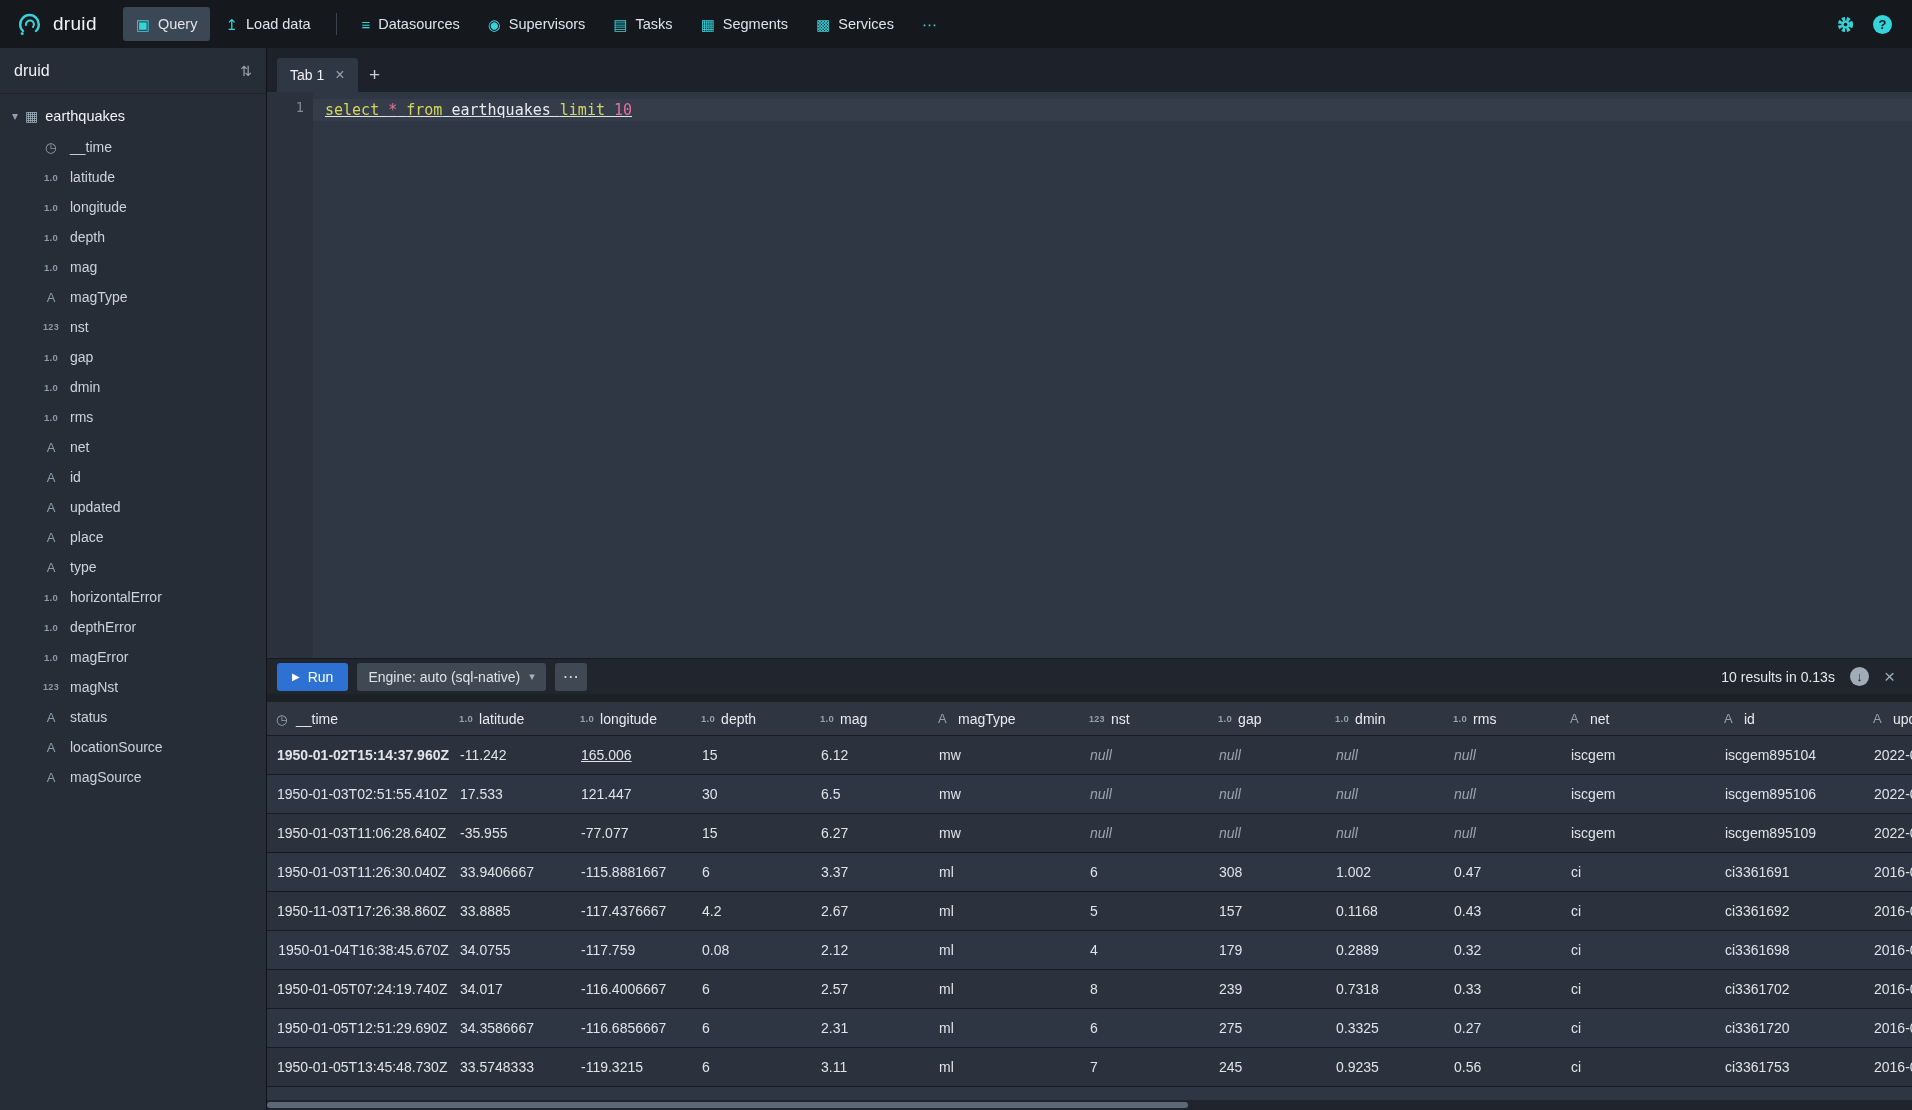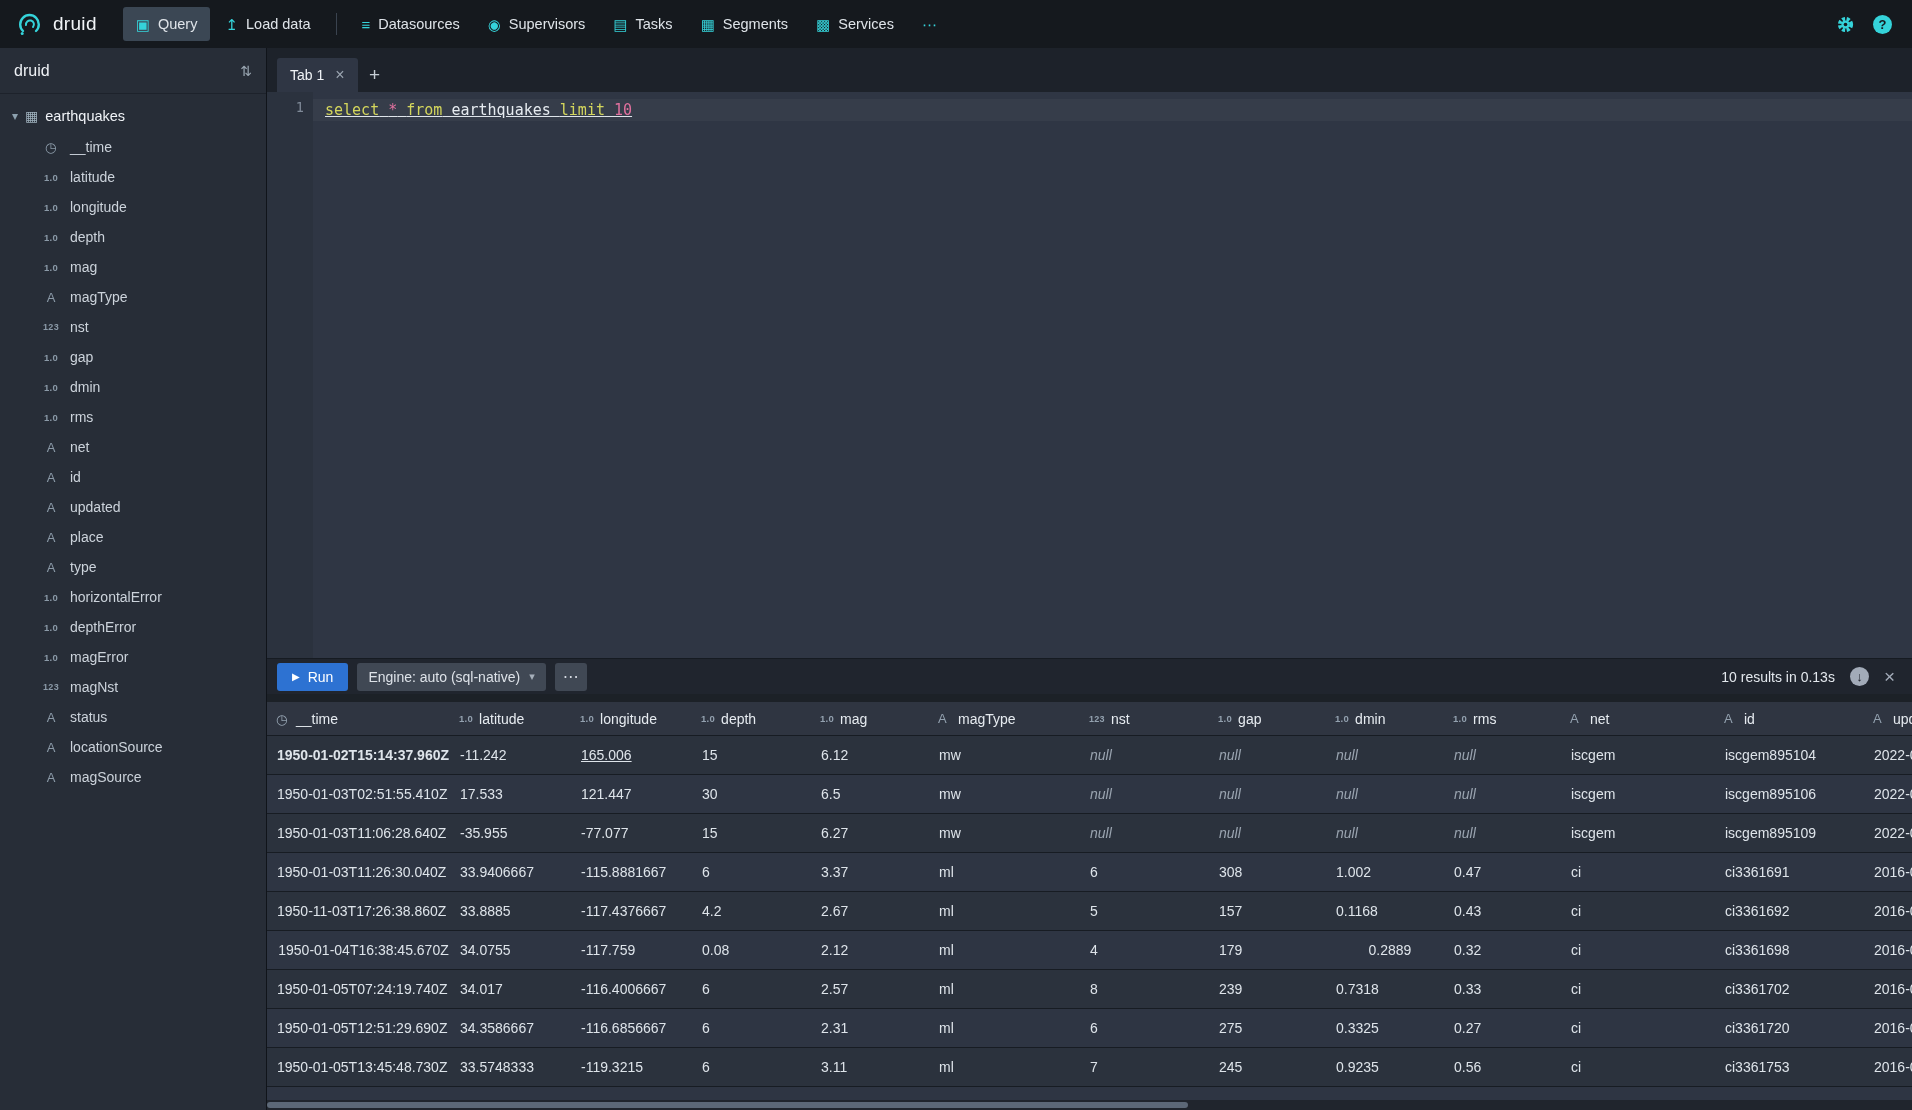--- a/index.html
+++ b/index.html
@@ -478,21 +478,21 @@
           </div>
           <div class="tr alt">
             <div class="td" style="width: 183px; text-align: center;">1950-01-04T16:38:45.670Z</div>
             <div class="td" style="width: 121px;">34.0755</div>
             <div class="td" style="width: 121px;">-117.759</div>
             <div class="td" style="width: 119px;">0.08</div>
             <div class="td" style="width: 118px;">2.12</div>
             <div class="td" style="width: 151px;">ml</div>
             <div class="td" style="width: 129px;">4</div>
             <div class="td" style="width: 117px;">179</div>
-            <div class="td" style="width: 118px; text-align: center;">0.2889</div>
+            <div class="td" style="width: 118px;">0.2889</div>
             <div class="td" style="width: 117px;">0.32</div>
             <div class="td" style="width: 154px;">ci</div>
             <div class="td" style="width: 149px;">ci3361698</div>
             <div class="td" style="width: 120px;">2016-0</div>
           </div>
           <div class="tr">
             <div class="td" style="width: 183px;">1950-01-05T07:24:19.740Z</div>
             <div class="td" style="width: 121px;">34.017</div>
             <div class="td" style="width: 121px;">-116.4006667</div>
             <div class="td" style="width: 119px;">6</div>

